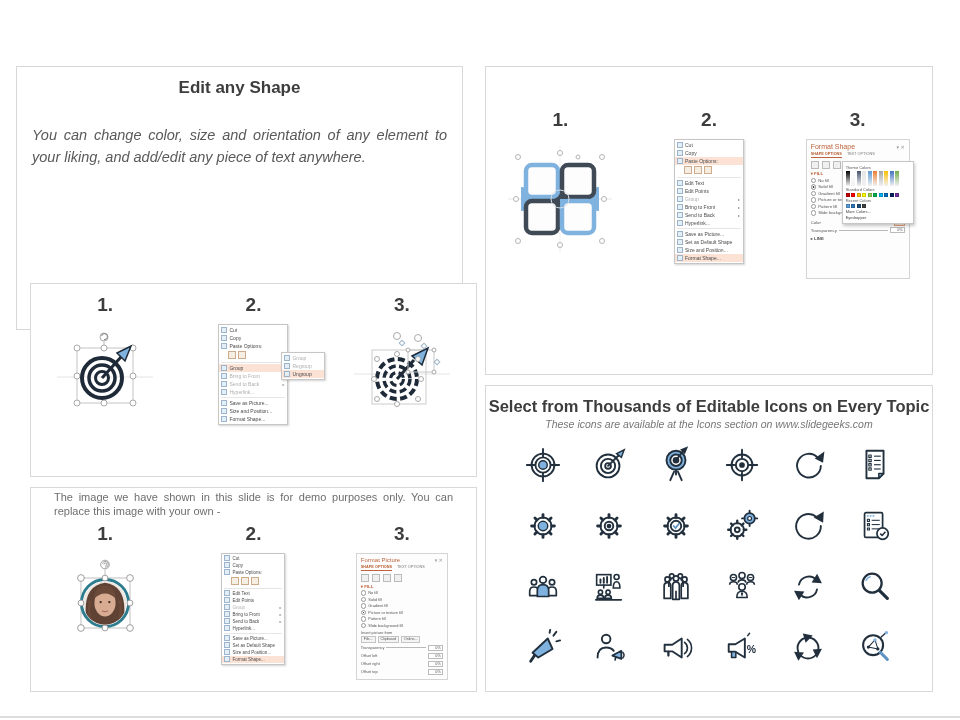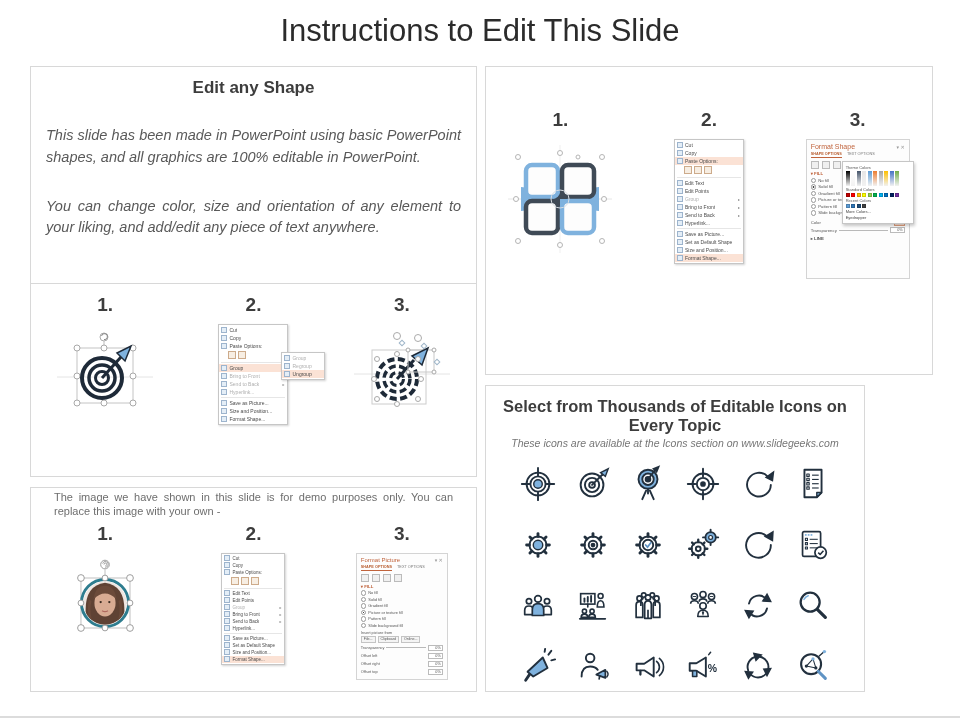--- a/index.html
+++ b/index.html
@@ -1,23 +1,23 @@
 <!DOCTYPE html>
 <html><head>
 <meta charset="utf-8">
 <style>
   html,body{margin:0;padding:0;background:#fff;font-family:"Liberation Sans",sans-serif;}
   .slide{position:relative;width:960px;height:720px;background:#fff;overflow:hidden;}
   .main-title{position:absolute;top:13px;left:0;width:100%;text-align:center;font-size:31px;color:#2b2b2b;}
   .panel{position:absolute;background:#fff;border:1px solid #d8d8d8;box-sizing:border-box;}
-  #panel-edit{left:30px;top:66px;width:447px;height:264px;}
+  #panel-edit{left:16px;top:66px;width:447px;height:264px;}
   #panel-own-icons{left:30px;top:283px;width:447px;height:194px;}
   #panel-replace{left:30px;top:487px;width:447px;height:205px;}
   #panel-resize{left:485px;top:66px;width:448px;height:309px;}
-  #panel-library{left:485px;top:385px;width:380px;height:307px;}
+  #panel-library{left:485px;top:385px;width:448px;height:307px;}
   .p-title{text-align:center;font-weight:bold;font-size:17px;color:#3d3d3d;margin-top:11px;}
   .edit-para{margin:27px 15px 0;font-style:italic;font-size:14.5px;line-height:1.5;color:#595959;text-align:justify;}
   .sub-note{margin:3px 23px 0;font-size:11px;color:#6e6e6e;line-height:1.25;text-align:justify;}
   .steps{display:flex;margin-top:10px;}
   .step{flex:1;display:flex;flex-direction:column;align-items:center;}
   .step-num{font-size:19px;font-weight:bold;color:#3d3d3d;}
   .art{margin-top:8px;position:relative;}
   
   .menu{position:relative;background:#fff;border:1px solid #c6c6c6;box-shadow:1px 1px 2px rgba(0,0,0,.18);width:68px;padding:1px 0;font-size:5px;color:#4a4a4a;}
   .menu .mi{display:flex;align-items:center;height:8px;padding:0 3px 0 2px;gap:2px;white-space:nowrap;}
@@ -63,25 +63,23 @@
   .lib-sub{margin-top:2px;text-align:center;font-style:italic;font-size:10.5px;color:#767676;}
   .igrid{display:grid;grid-template-columns:repeat(6,1fr);row-gap:23px;padding:16px 24px 0;}
   .icell{display:flex;justify-content:center;align-items:center;}
   .gi{display:block;}
   .bottom-edge{position:absolute;left:0;right:0;bottom:2px;height:2px;background:#dcdcdc;}
 </style>
 </head>
 <body>
 
 <div class="slide">
-  <div class="main-title">Instructions to Edit This Slide</div>
 
   <div class="panel" id="panel-edit">
     <div class="p-title">Edit any Shape</div>
-    <div class="edit-para">This slide has been made in PowerPoint using basic PowerPoint shapes, and all graphics are 100% editable in PowerPoint.</div>
     <div class="edit-para">You can change color, size and orientation of any element to your liking, and add/edit any piece of text anywhere.</div>
   </div>
 
   <div class="panel" id="panel-own-icons">
     <div class="steps">
       <div class="step">
         <div class="step-num">1.</div>
         <div class="art">
           <svg width="100" height="102" viewBox="0 0 100 102">
             <line x1="2" y1="53" x2="98" y2="53" stroke="#e4e4e4" stroke-width="1"></line>

